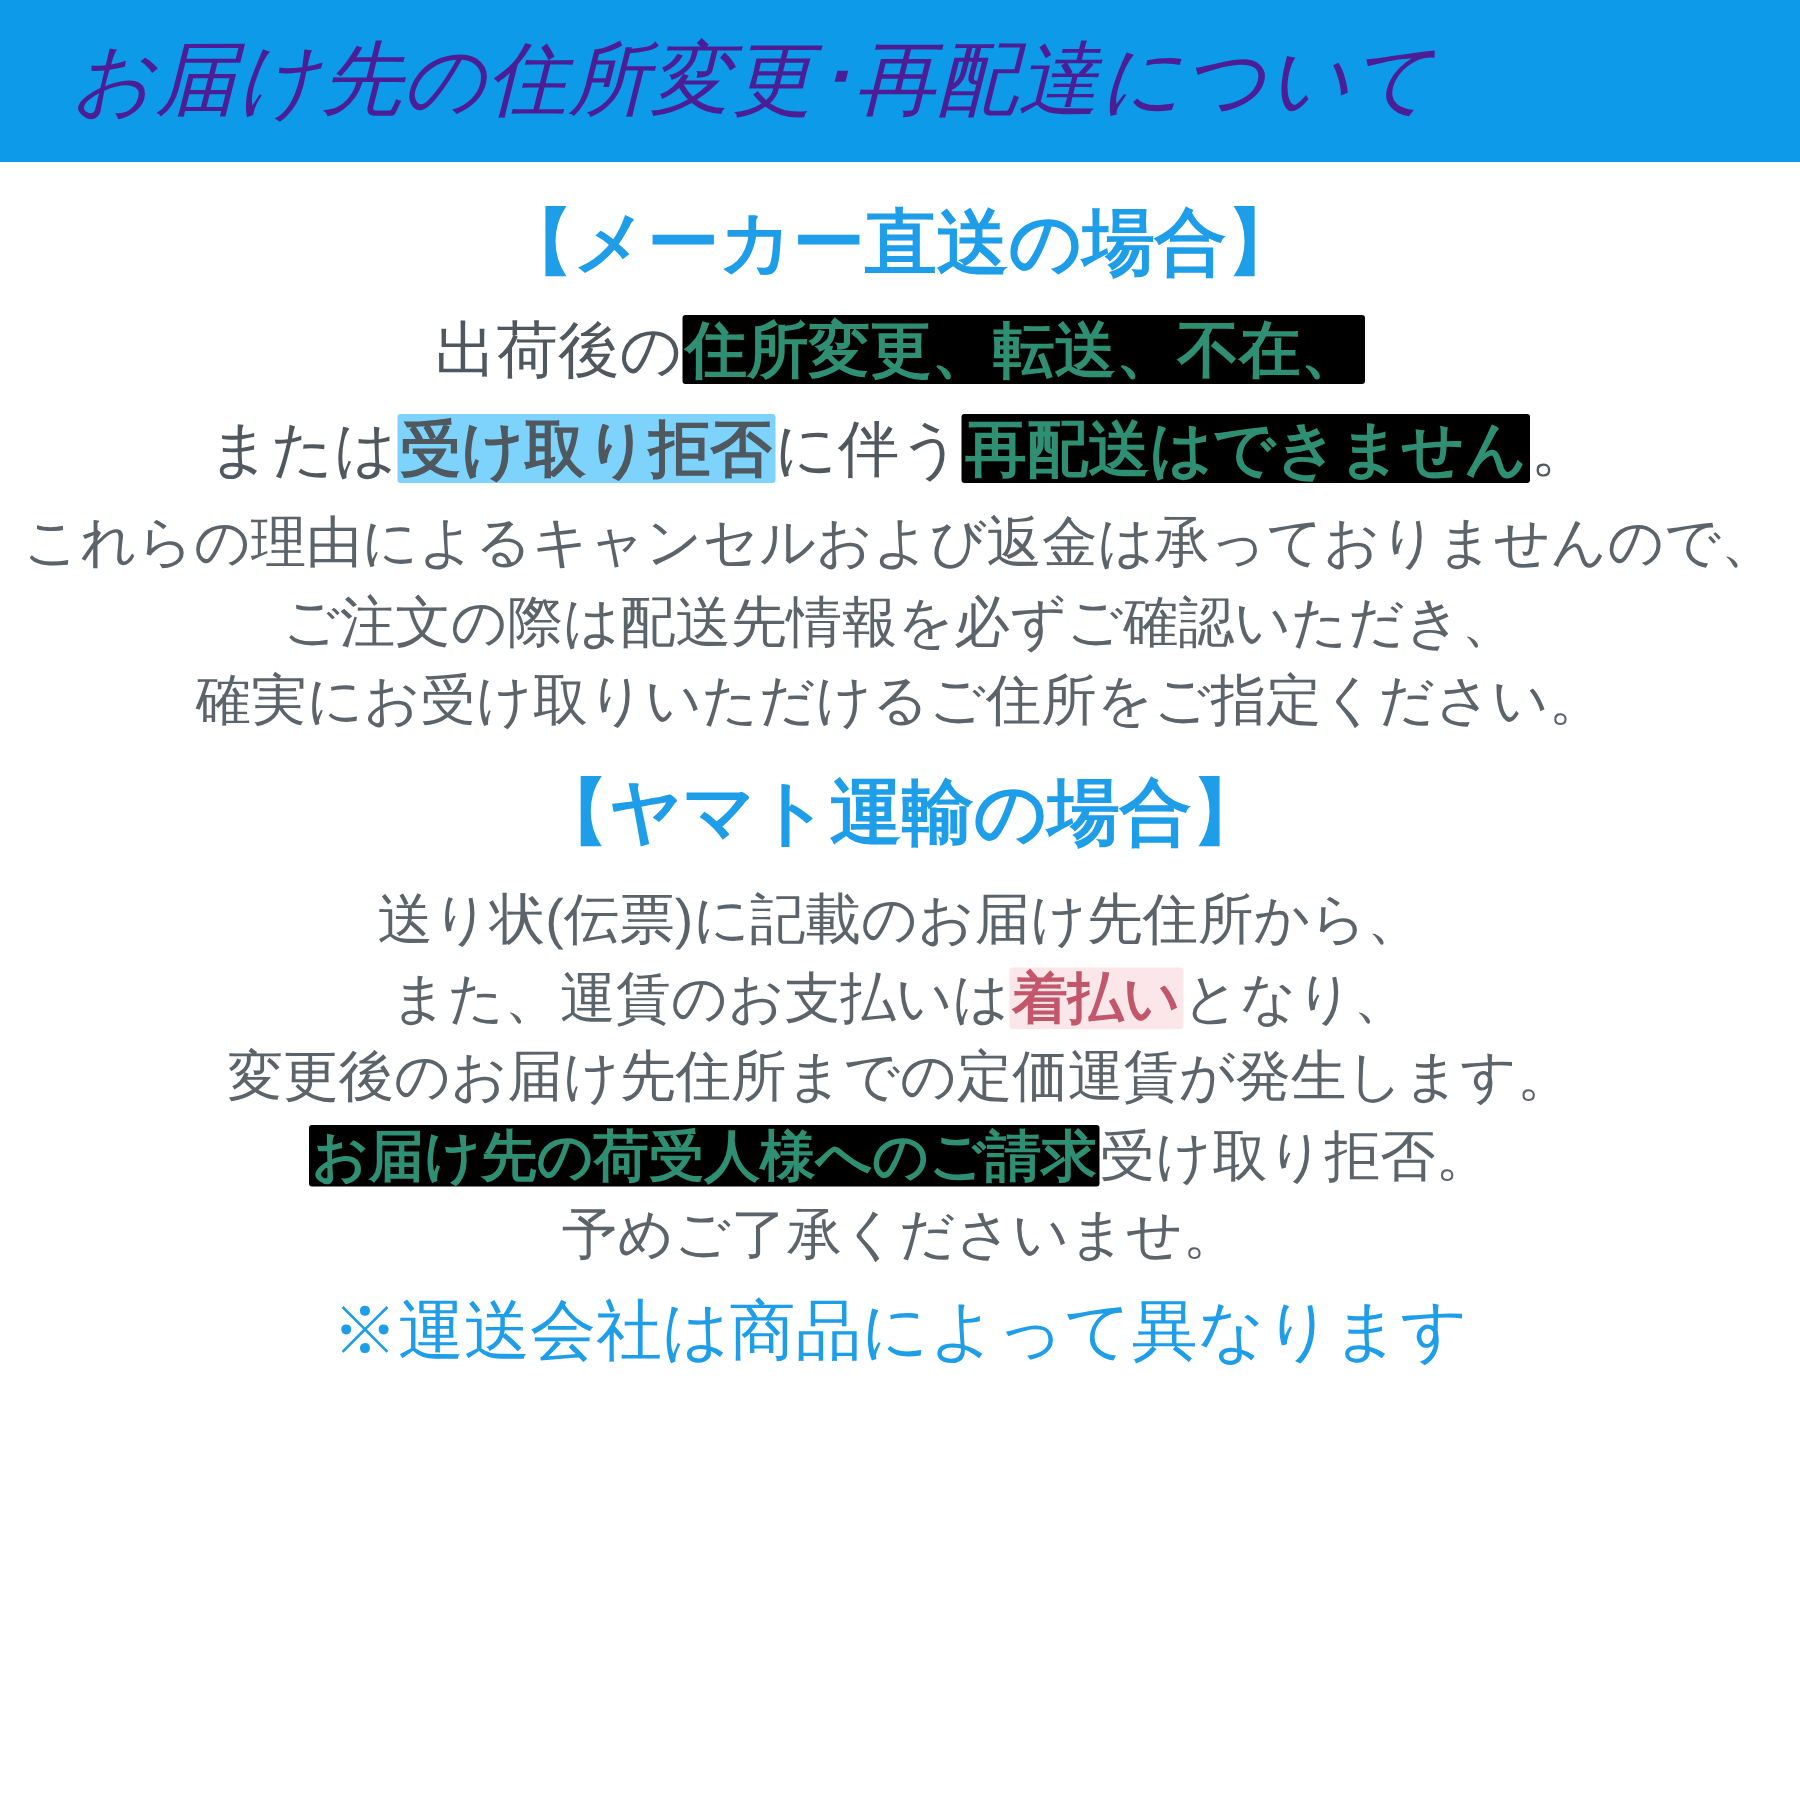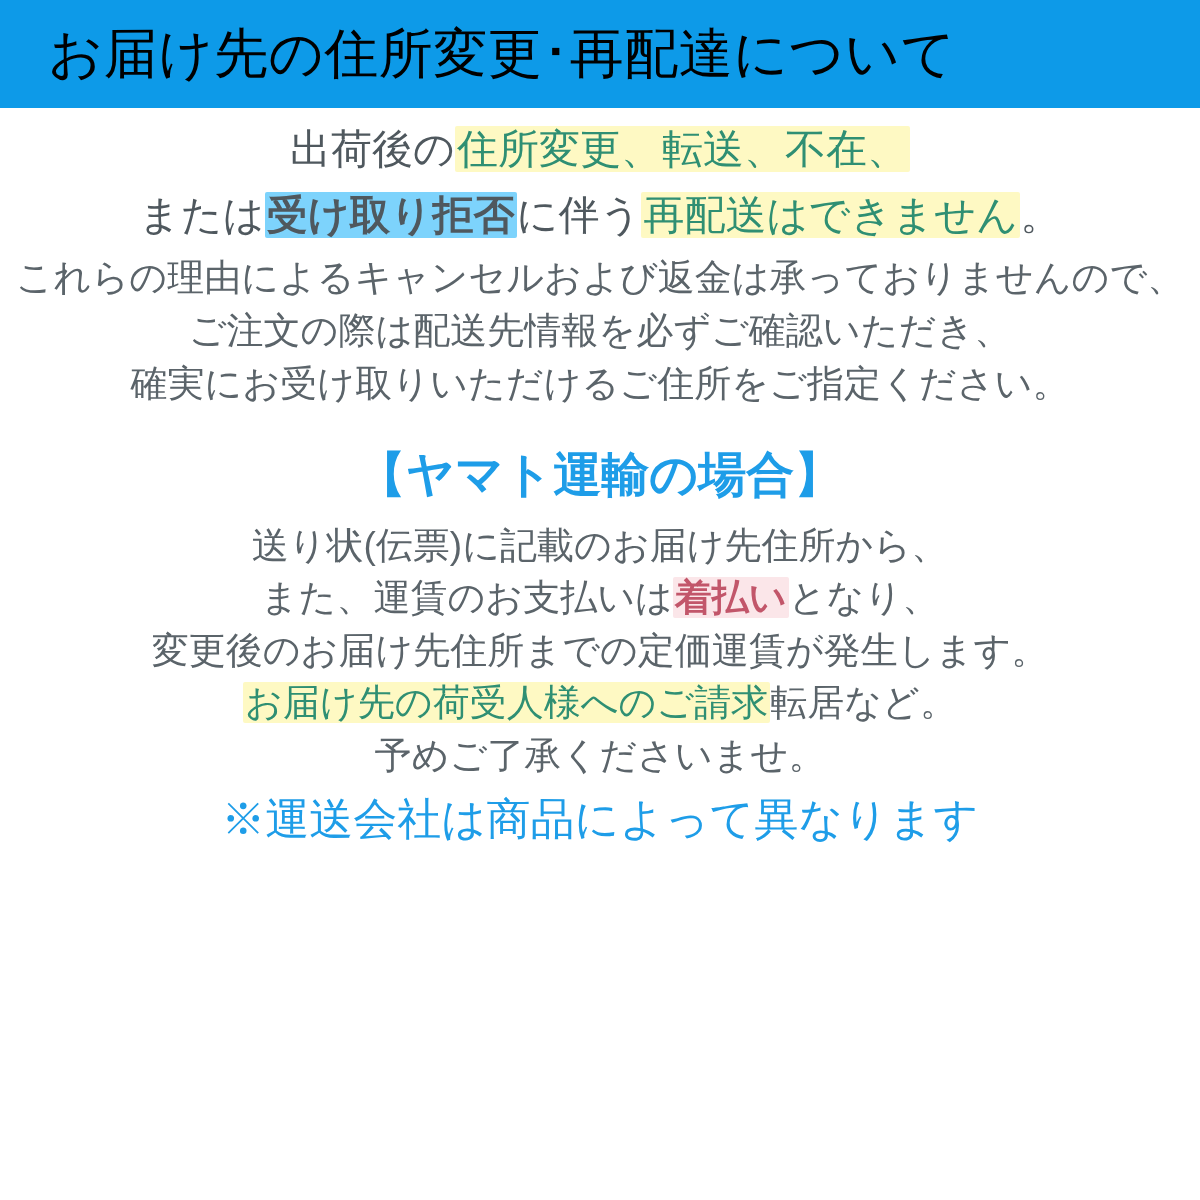--- a/index.html
+++ b/index.html
@@ -23,58 +23,59 @@
   
   .header {
     background: #0d9ae8;
     height: 108px;
     display: flex;
     align-items: center;
     padding: 0 0 0 48px;
     box-sizing: border-box;
   }
   .header-title {
-    color: #000000;
+    color: #4c1d95;
     font-size: 54px;
     font-weight: 500;
     letter-spacing: 0.5px;
     line-height: 1.1;
     white-space: nowrap;
+    font-style: italic;
   }
 
   
   .section-heading {
     color: #1e9de8;
     font-size: 48px;
     font-weight: 700;
     text-align: center;
     line-height: 1.2;
     white-space: nowrap;
   }
   #sec1-heading { margin-top: 26px; }
-  #sec2-heading { margin-top: 36px; text-align: center; }
+  #sec2-heading { margin-top: 20px; text-align: center; }
 
   
   .body-block {
     text-align: center;
     color: #555e63;
   }
   .line {
     display: block;
     white-space: nowrap;
     line-height: 1.42;
   }
   .lg { font-size: 41px; color: #4f585e; }
   .md { font-size: 37px; color: #5b646a; }
 
   
   .hl-green {
-    background: #fef9c3;
+    background: #000000;
     color: #2f8f73;
-    font-weight: 400;
+    font-weight: 700;
     padding: 0 2px;
     border-radius: 2px;
   }
   .hl-pink {
     background: #7dd3fc;
     color: #4f585e;
     font-weight: 700;
     padding: 0 2px;
     border-radius: 2px;
   }
@@ -100,20 +101,21 @@
 </style>
 </head>
 <body>
 
 <div class="page">
 
   <div class="header">
     <div class="header-title">お届け先の住所変更･再配達について</div>
   </div>
 
+  <div class="section-heading" id="sec1-heading">【メーカー直送の場合】</div>
 
   <div class="body-block">
     <div class="spacer-12"></div>
     <span class="line lg">
       <span>出荷後の</span><span class="hl-green">住所変更、転送、不在、</span>
     </span>
     <div class="spacer-8"></div>
     <span class="line lg">
       <span>または</span><span class="hl-pink">受け取り拒否</span><span>に伴う</span><span class="hl-green">再配送はできません</span><span>。</span>
     </span>
@@ -127,21 +129,21 @@
 
   <div class="body-block">
     <div class="spacer-12"></div>
     <div class="spacer-4"></div>
     <span class="line md">送り状(伝票)に記載のお届け先住所から、</span>
     <span class="line md">
       <span>また、運賃のお支払いは</span><span class="hl-pink-dark">着払い</span><span>となり、</span>
     </span>
     <span class="line md">変更後のお届け先住所までの定価運賃が発生します。</span>
     <span class="line md">
-      <span class="hl-green">お届け先の荷受人様へのご請求</span><span>転居など。</span>
+      <span class="hl-green">お届け先の荷受人様へのご請求</span><span>受け取り拒否。</span>
     </span>
     <span class="line md">予めご了承くださいませ。</span>
   </div>
 
   <div class="spacer-8"></div>
   <div class="note">※運送会社は商品によって異なります</div>
 
 </div>
 
 </body></html>

